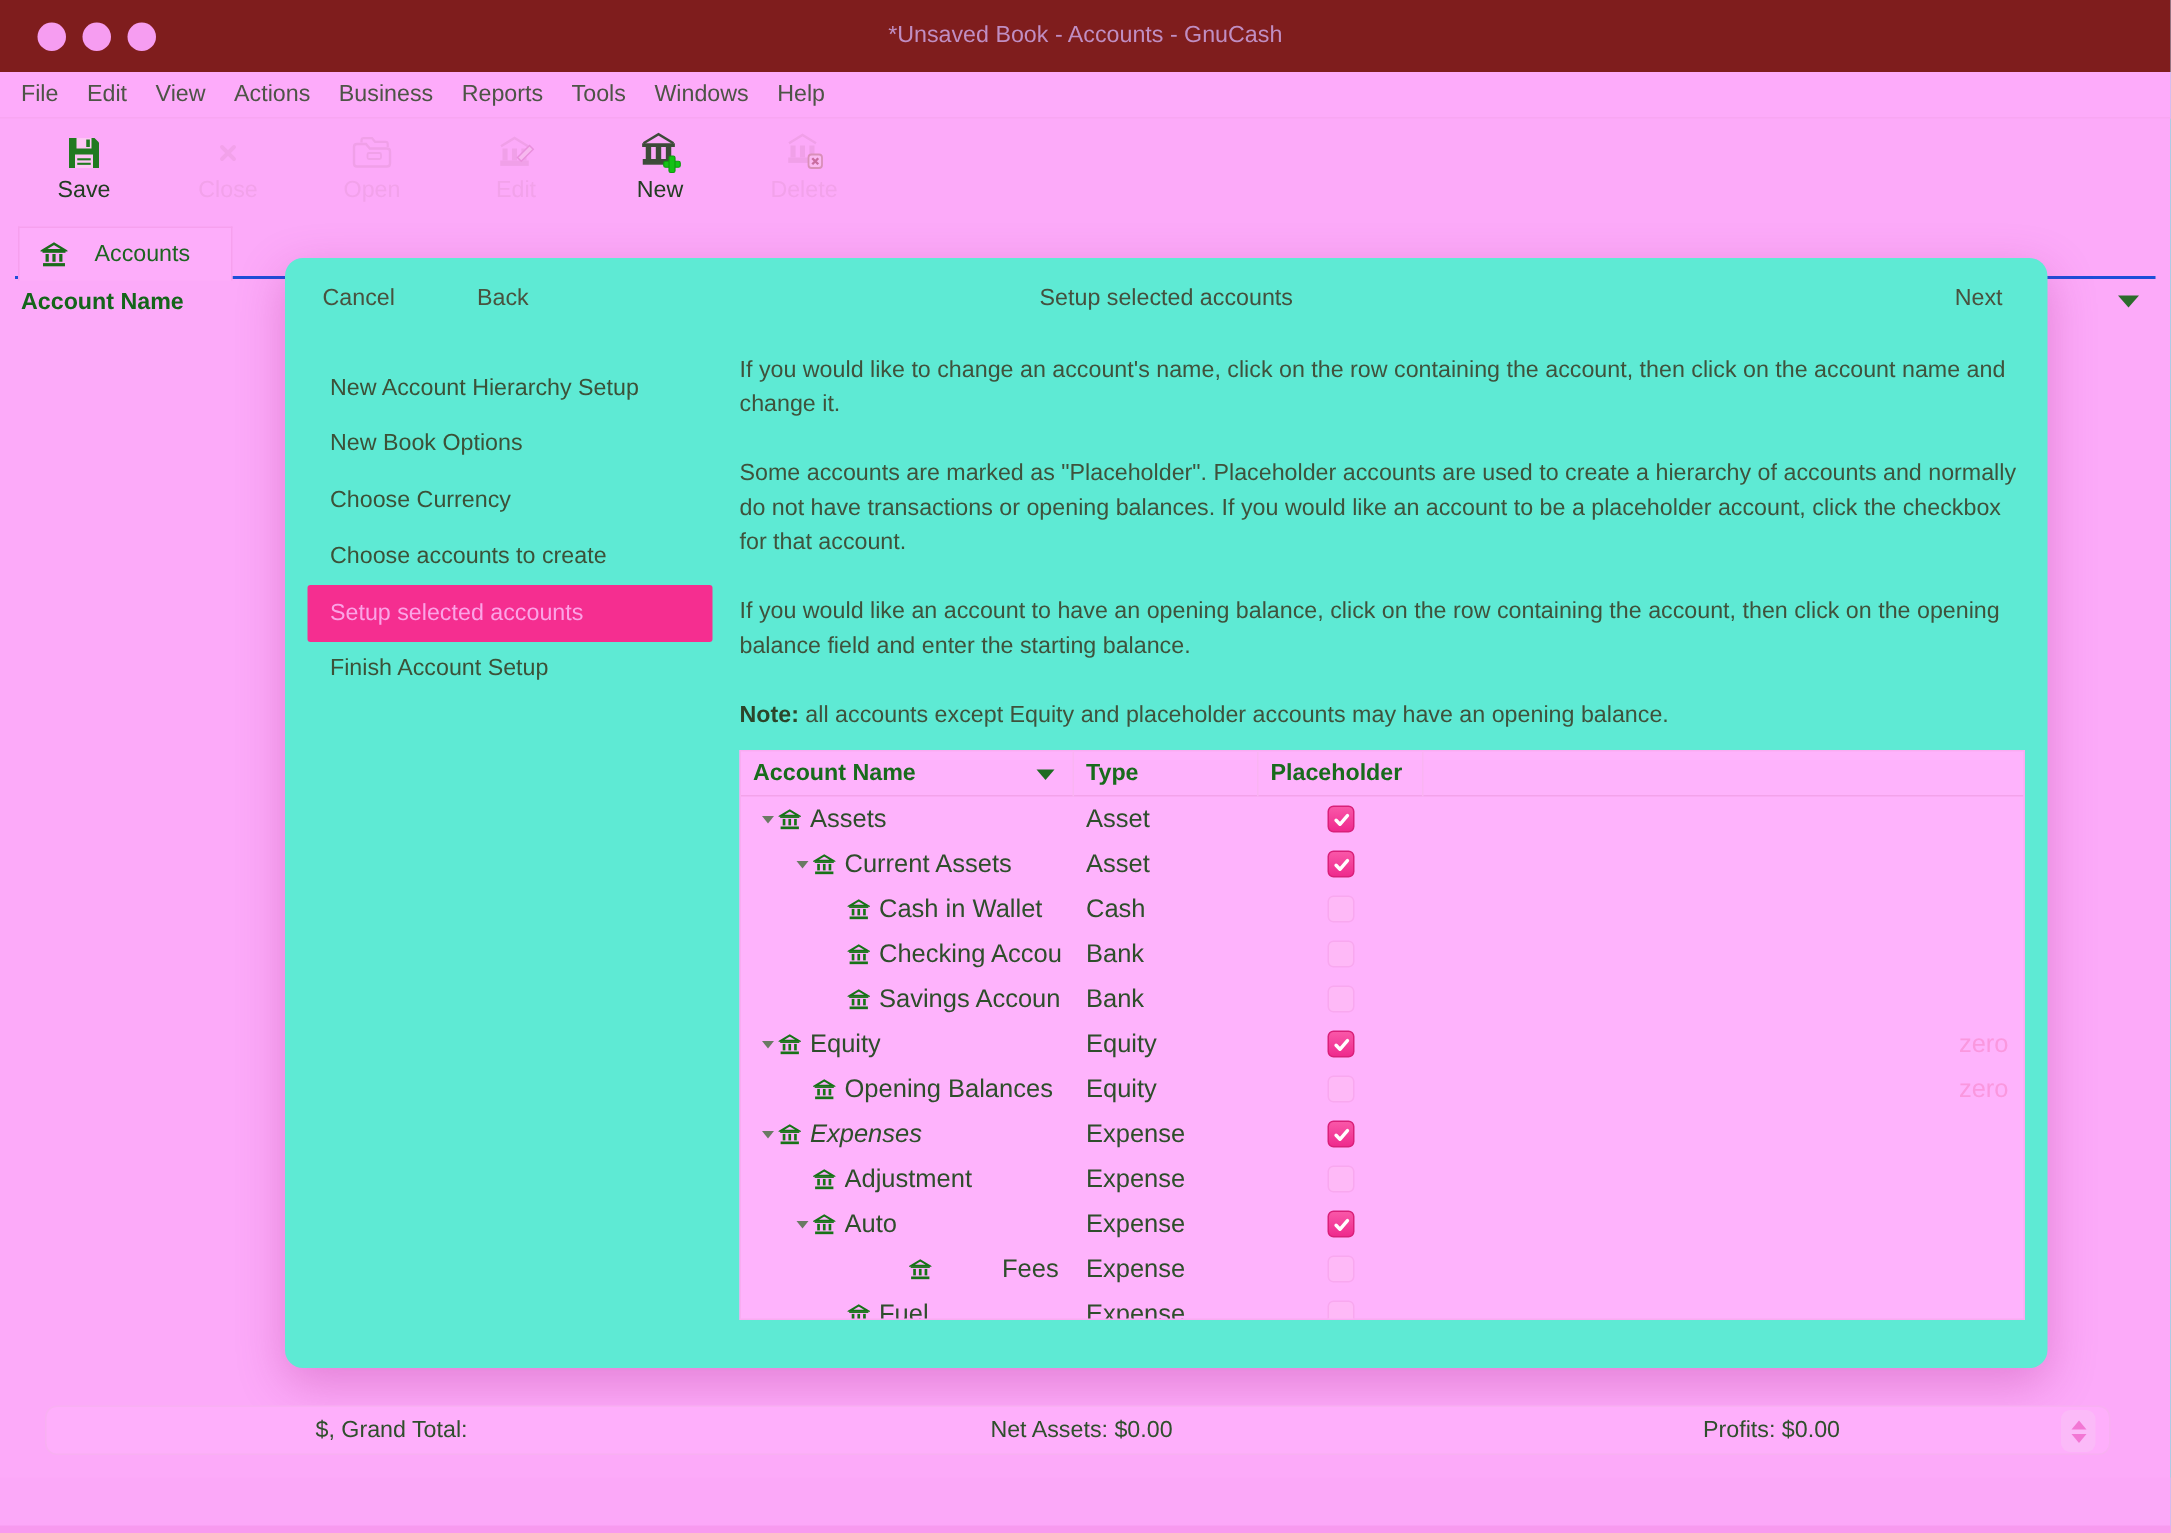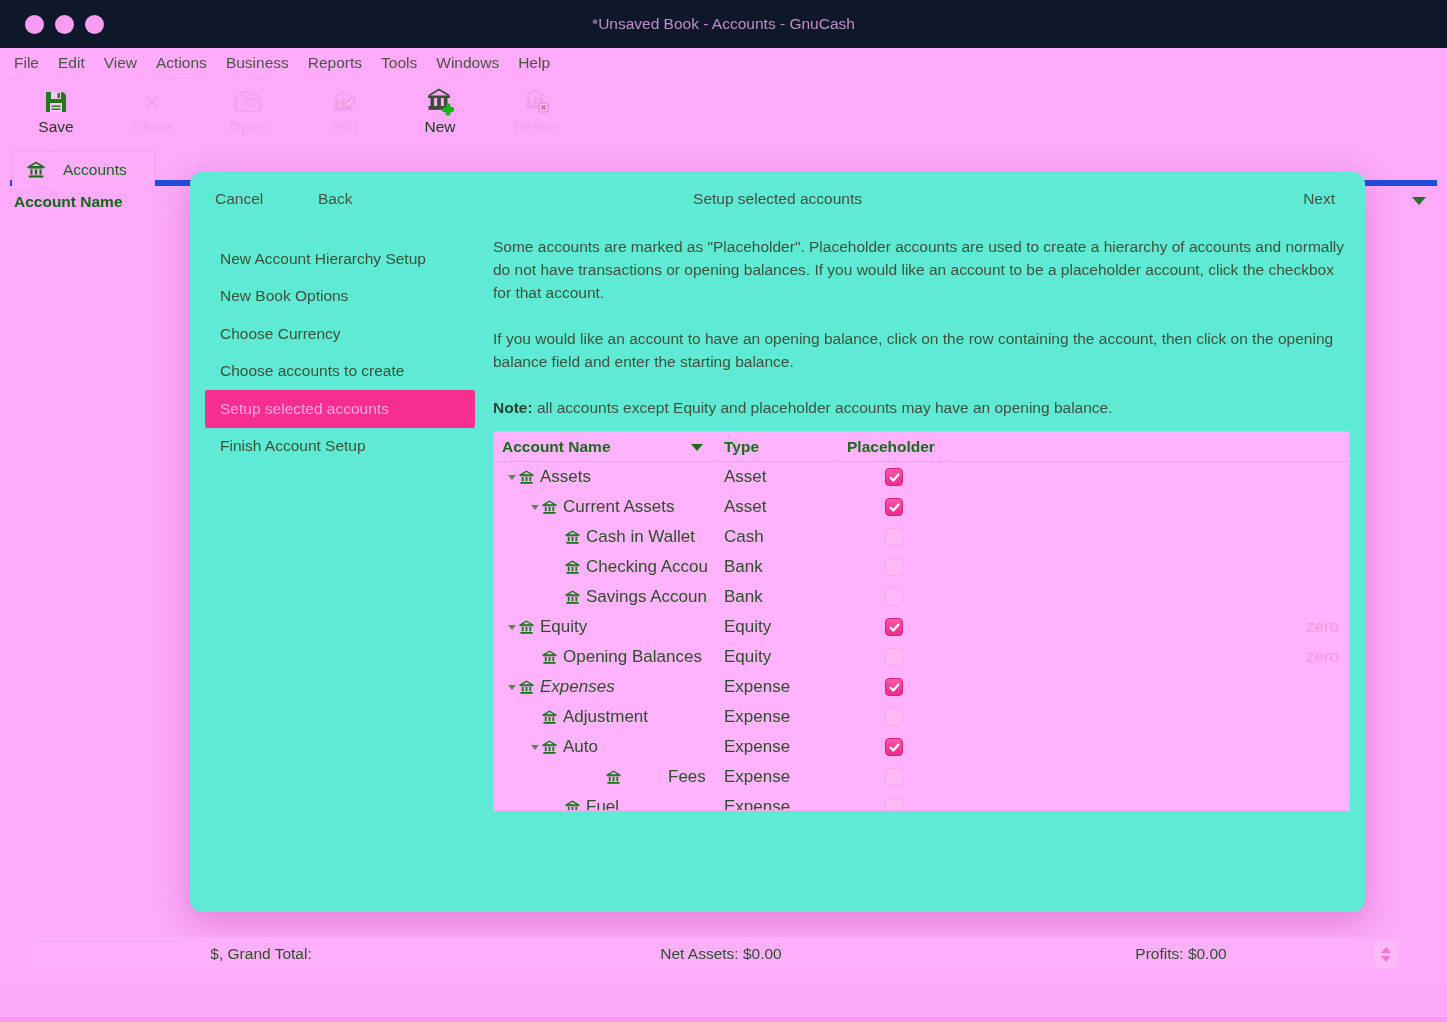--- a/index.html
+++ b/index.html
@@ -4,21 +4,21 @@
 <style>
   * { box-sizing: border-box; }
   html,body { margin:0; padding:0; }
   body {
     width:1447px; height:1022px; position:relative; overflow:hidden;
     background:#fcaaf9;
     font-family:"Liberation Sans", sans-serif;
   }
 
   
-  .titlebar { position:absolute; top:0; left:0; right:0; height:48px; background:#0f172a; }
+  .titlebar { position:absolute; top:0; left:0; right:0; height:48px; background:#7f1d1d; }
   .lights { position:absolute; left:25px; top:15px; display:flex; gap:11px; }
   .light { width:19px; height:19px; border-radius:50%; background:#f69df1; }
   .win-title { position:absolute; left:0; right:0; top:0; height:48px; line-height:48px;
     text-align:center; color:#c08ec2; font-size:15.5px; }
 
   
   .menubar { position:absolute; top:48px; left:0; right:0; height:31px; background:#fdabfa;
     display:flex; align-items:center; padding-left:14px; gap:19px;
     font-size:15.5px; color:#4d5446; border-bottom:1px solid #f8a6f2; }
   .menu-item { cursor:default; }
@@ -26,21 +26,21 @@
   
   .toolbar { position:absolute; top:82px; left:0; right:0; height:64px;
     display:flex; padding-left:28px; gap:40px; }
   .tool { display:flex; flex-direction:column; align-items:center; gap:2px; min-width:56px; }
   .ticon { height:34px; display:flex; align-items:flex-end; justify-content:center; }
   .tlabel { font-size:15.5px; color:#223d22; }
   .tool.disabled .tlabel { color:#f2a2ea; }
 
   
   .tabbar { position:absolute; top:148px; left:10px; right:10px; height:38px;
-    border-bottom:6px solid #1d4ed8; }
+    border-bottom:2px solid #1d4ed8; }
   .tab { position:absolute; left:2px; top:3px; width:143px; height:36px;
     display:flex; align-items:center; gap:13px; padding-left:14px;
     border:1px solid #f6a0ee; border-bottom:none; background:#fdadfa;
     font-size:15.5px; color:#1d6421; }
   .page-colhdr { position:absolute; left:14px; top:193px; font-size:15.5px;
     font-weight:bold; color:#14651a; }
   .tab-dd { position:absolute; left:1412px; top:197px; width:0; height:0;
     border-left:7px solid transparent; border-right:7px solid transparent;
     border-top:8px solid #2c6b2c; cursor:pointer; }
 
@@ -254,20 +254,21 @@
   <div class="steps">
       <div class="step">New Account Hierarchy Setup</div>
       <div class="step">New Book Options</div>
       <div class="step">Choose Currency</div>
       <div class="step">Choose accounts to create</div>
       <div class="step selected">Setup selected accounts</div>
       <div class="step">Finish Account Setup</div>
     </div>
 
   <div class="content">
+    <p>If you would like to change an account's name, click on the row containing the account, then click on the account name and change it.</p>
     <p>Some accounts are marked as "Placeholder". Placeholder accounts are used to create a hierarchy of accounts and normally do not have transactions or opening balances. If you would like an account to be a placeholder account, click the checkbox for that account.</p>
     <p>If you would like an account to have an opening balance, click on the row containing the account, then click on the opening balance field and enter the starting balance.</p>
     <p class="note"><span class="bold">Note:</span><span> all accounts except Equity and placeholder accounts may have an opening balance.</span></p>
 
     <div class="acct-table">
       <div class="thead">
         <div class="th c-name">
           <span>Account Name</span>
           <span class="sort-caret"></span>
         </div>

